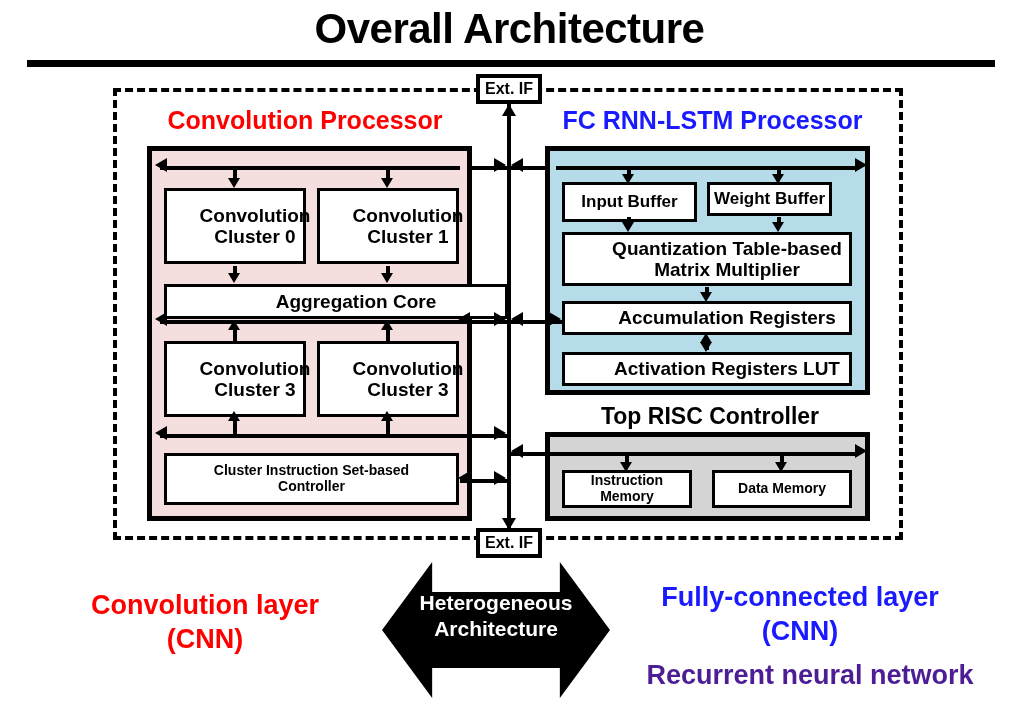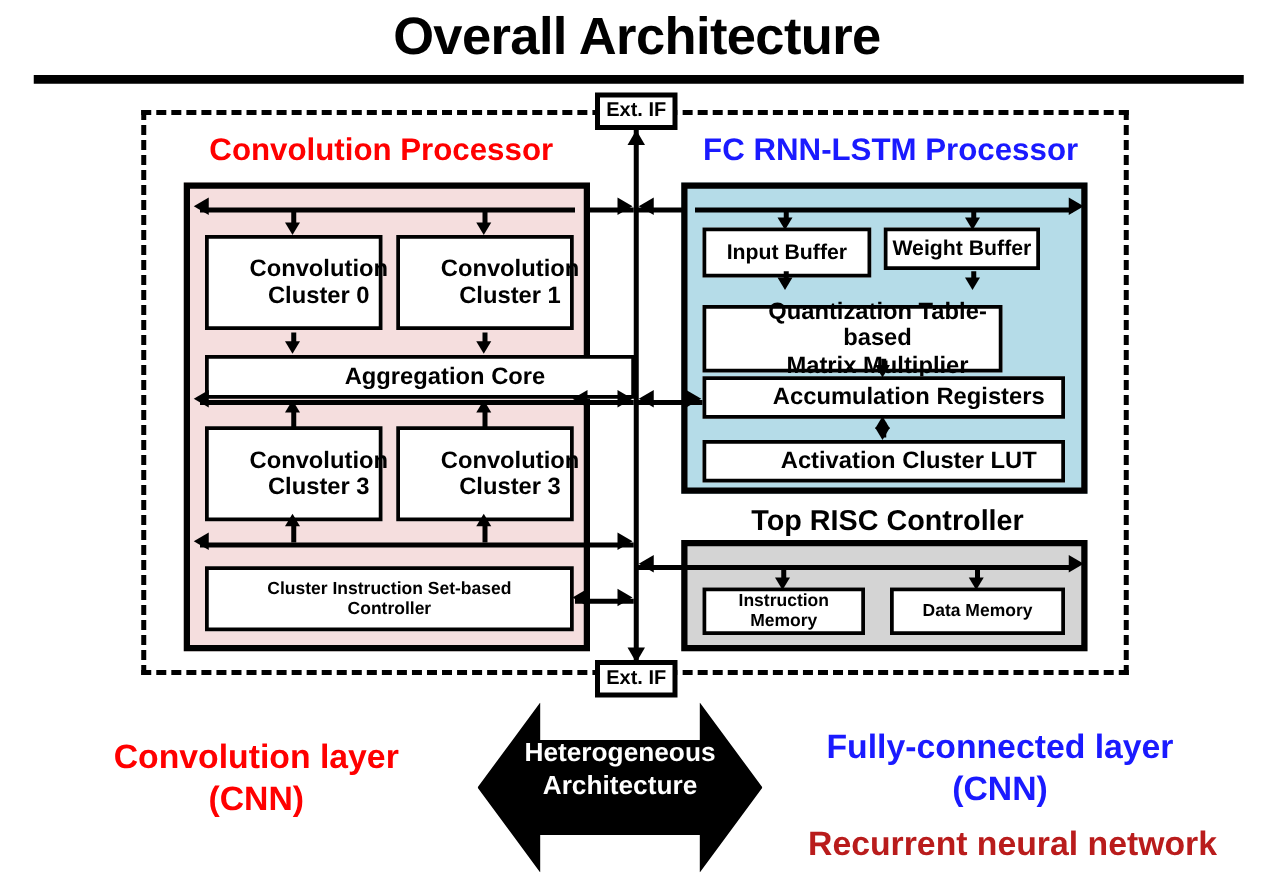--- a/index.html
+++ b/index.html
@@ -110,21 +110,21 @@
   #conv-cluster-0 { left: 164px; top: 188px; width: 142px; height: 76px; }
   #conv-cluster-1 { left: 317px; top: 188px; width: 142px; height: 76px; }
   #aggregation-core { left: 164px; top: 284px; width: 344px; height: 35px; }
   #conv-cluster-2 { left: 164px; top: 341px; width: 142px; height: 76px; }
   #conv-cluster-3 { left: 317px; top: 341px; width: 142px; height: 76px; }
   #custom-controller { left: 164px; top: 453px; width: 295px; height: 52px; }
 
   
   #input-buffer { left: 562px; top: 182px; width: 135px; height: 40px; }
   #weight-buffer { left: 707px; top: 182px; width: 125px; height: 34px; }
-  #matrix-multiplier { left: 562px; top: 232px; width: 240px; height: 54px; margin-top: 12px; }
+  #matrix-multiplier { left: 562px; top: 232px; width: 290px; height: 54px; }
   #accumulation-registers { left: 562px; top: 301px; width: 290px; height: 34px; }
   #activation-lut { left: 562px; top: 352px; width: 290px; height: 34px; }
 
   
   #instruction-memory { left: 562px; top: 470px; width: 130px; height: 38px; }
   #data-memory { left: 712px; top: 470px; width: 140px; height: 38px; }
 
   
   .hline { background: #000000; height: 4px; z-index: 20; }
   .vline { background: #000000; width: 4px; z-index: 20; }
@@ -139,21 +139,21 @@
   
   .caption {
     font-size: 27px;
     font-weight: bold;
     text-align: center;
     line-height: 34px;
     white-space: nowrap;
   }
   #caption-left { left: 40px; top: 588px; width: 330px; color: #ff0000; }
   #caption-right-1 { left: 600px; top: 580px; width: 400px; color: #1a1aff; }
-  #caption-right-2 { left: 600px; top: 658px; width: 420px; color: #b91c1c; }
+  #caption-right-2 { left: 600px; top: 658px; width: 420px; color: #4c1d95; }
 
   
   #hetero-arrow {
     left: 382px; top: 562px; width: 228px; height: 136px;
     background: #000000;
     clip-path: polygon(0% 50%, 22% 0%, 22% 22%, 78% 22%, 78% 0%, 100% 50%, 78% 100%, 78% 78%, 22% 78%, 22% 100%);
     z-index: 30;
   }
   #hetero-label {
     left: 382px; top: 590px; width: 228px;
@@ -268,21 +268,21 @@
 
 <div class="abs blk blk-lg" id="accumulation-registers">
   <span>Accumulation Registers</span>
 </div>
 
 <div class="abs vline" style="left:705px; top:338px; height:12px;"></div>
 <div class="arrow arr-sm arr-up" style="left:700px; top:333px;"></div>
 <div class="arrow arr-sm arr-down" style="left:700px; top:342px;"></div>
 
 <div class="abs blk blk-lg" id="activation-lut">
-  <span>Activation Cluster LUT</span>
+  <span>Activation Registers LUT</span>
 </div>
 
 <div class="abs" id="risc-container"></div>
 <div class="abs hline" style="left:556px; top:452px; width:302px;"></div>
 <div class="arrow arr-right" style="left:855px; top:444px;"></div>
 <div class="abs vline" style="left:625px; top:454px; height:10px;"></div>
 <div class="arrow arr-sm arr-down" style="left:620px; top:462px;"></div>
 <div class="abs vline" style="left:780px; top:454px; height:10px;"></div>
 <div class="arrow arr-sm arr-down" style="left:775px; top:462px;"></div>
 

